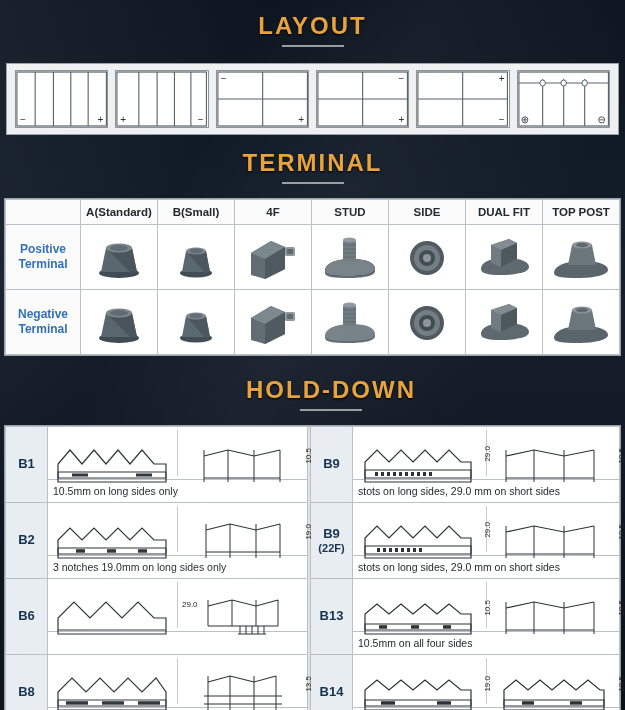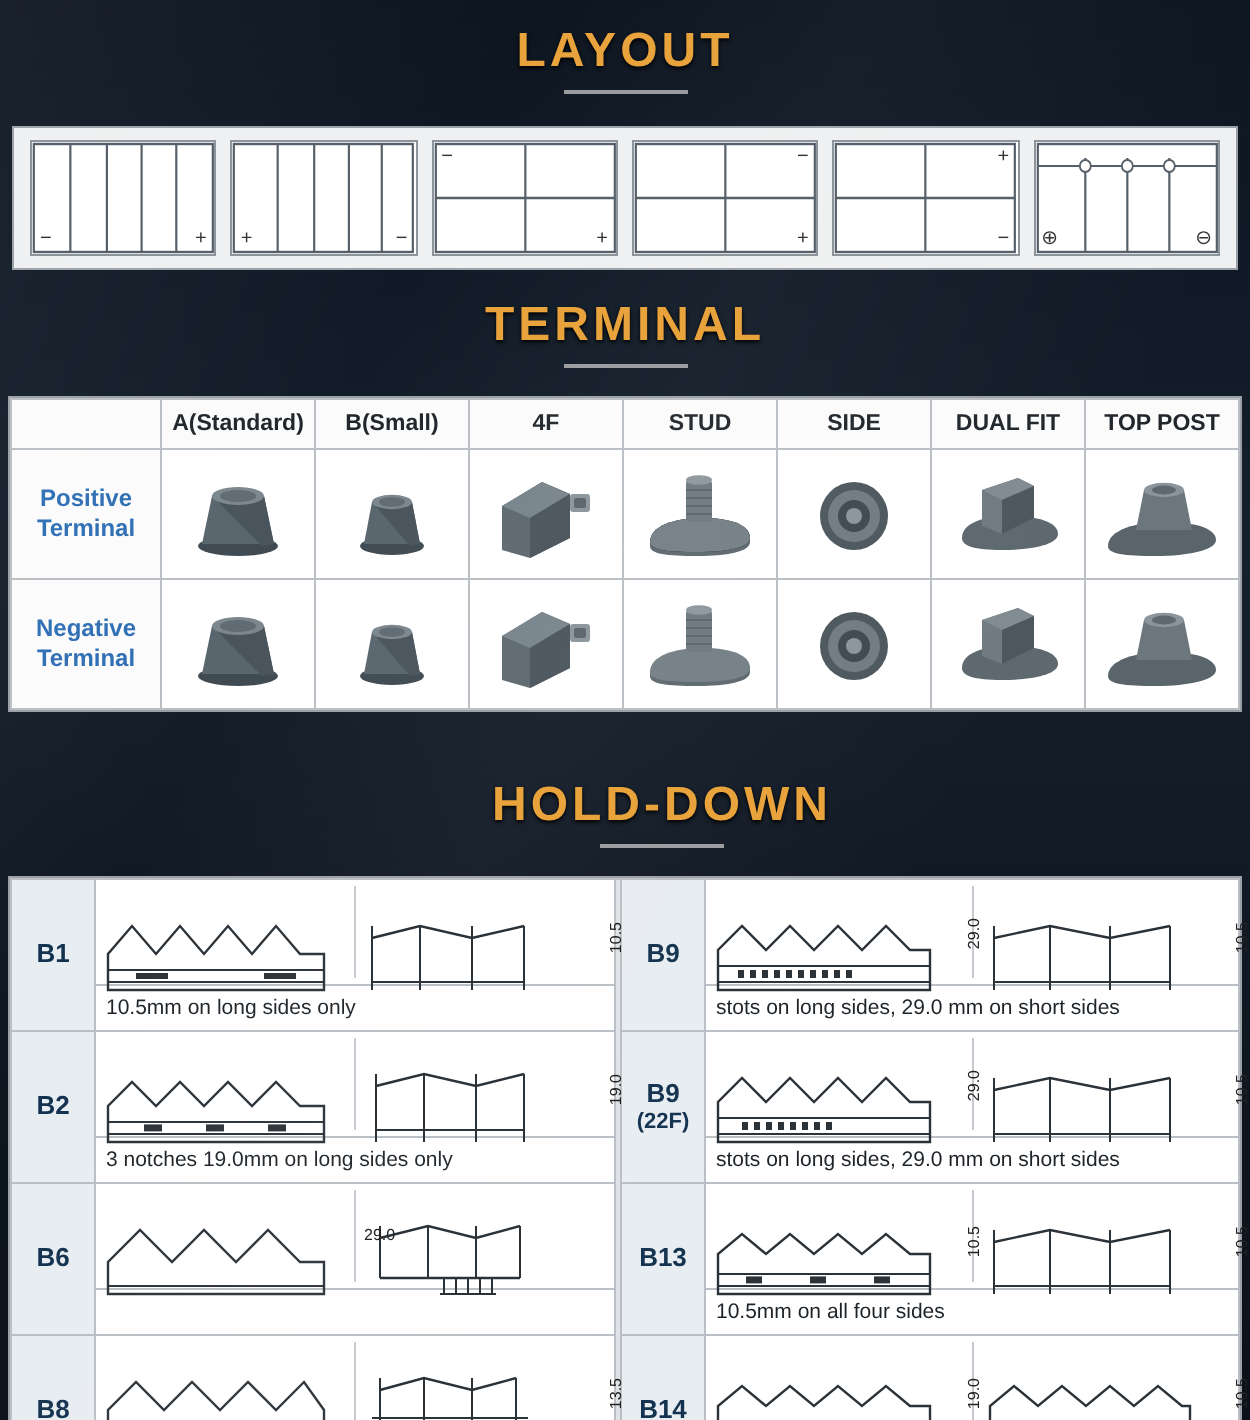--- a/index.html
+++ b/index.html
@@ -74,40 +74,40 @@
   table.term thead th{
     height:22px;font-size:11.5px;font-weight:bold;background:#fbfbfb;
   }
   table.term th.rowhdr{
     width:72px;color:#2f6fb5;font-weight:bold;font-size:12px;background:#fbfbfb;line-height:1.25;
   }
   table.term thead th:first-child{width:72px;}
   .termcell svg{display:block;margin:0 auto;}
 
   
-  #holddown-title{margin-top:33px;padding-left:37px;}
+  #holddown-title{margin-top:20px;padding-left:37px;}
   .hold-panel{
     margin:8px 4px 6px 4px;
     background:#ffffff;
     border:1px solid #9aa0a6;
   }
   table.hold{border-collapse:collapse;width:100%;table-layout:fixed;}
   table.hold td{border:1px solid #b9bfc4;vertical-align:middle;}
   td.code{
     width:42px;text-align:center;font-weight:bold;font-size:13px;
     color:#13324f;background:#e8edf2;line-height:1.15;
   }
   td.code .sub{display:block;font-size:11px;font-weight:bold;}
   td.fig{padding:0;background:#fff;height:52px;}
   td.note{
     font-size:10.5px;color:#1d2328;padding:2px 5px;height:18px;background:#fff;
   }
   .figrow{display:flex;align-items:center;gap:2px;height:50px;}
   .figrow svg{display:block;}
-  .half{flex:1;display:flex;align-items:center;height:50px;margin-top:23px;}
+  .half{flex:1;display:flex;align-items:center;justify-content:center;height:50px;margin-top:23px;}
   .divcol{width:1px;background:#c3c9ce;height:46px;}
   .colsplit{width:3px;background:#dfe3e6;}
 </style>
 </head>
 <body>
 
 <div class="section-title" id="layout-title">LAYOUT</div>
 
 <div class="panel layout-panel">
 

